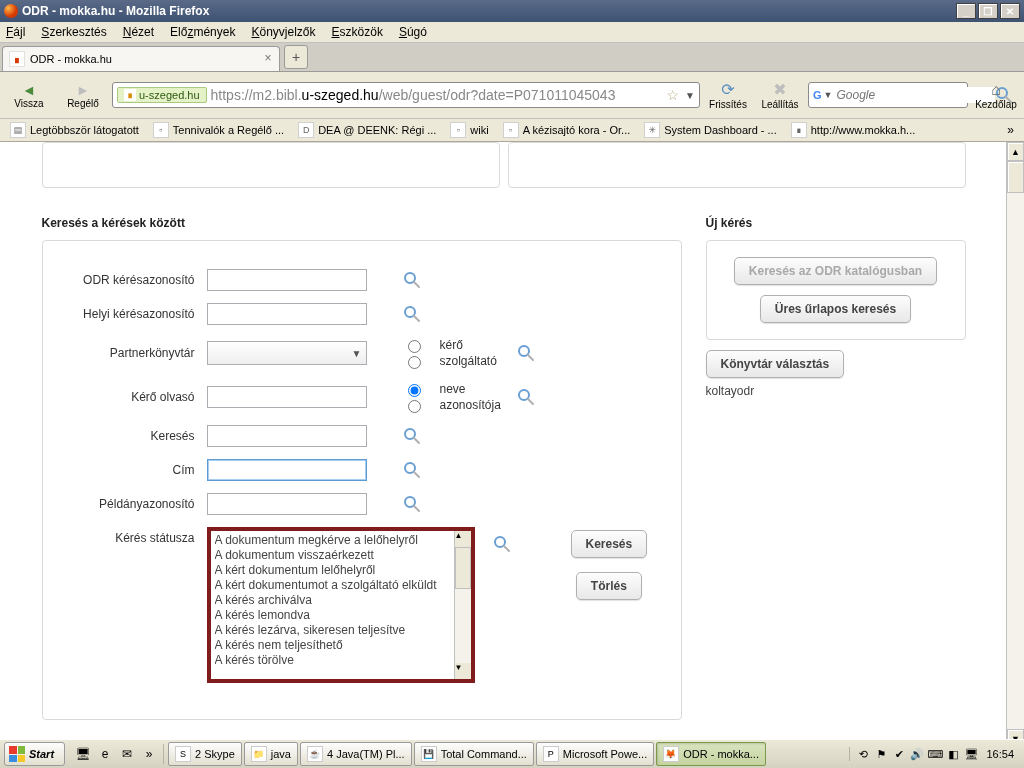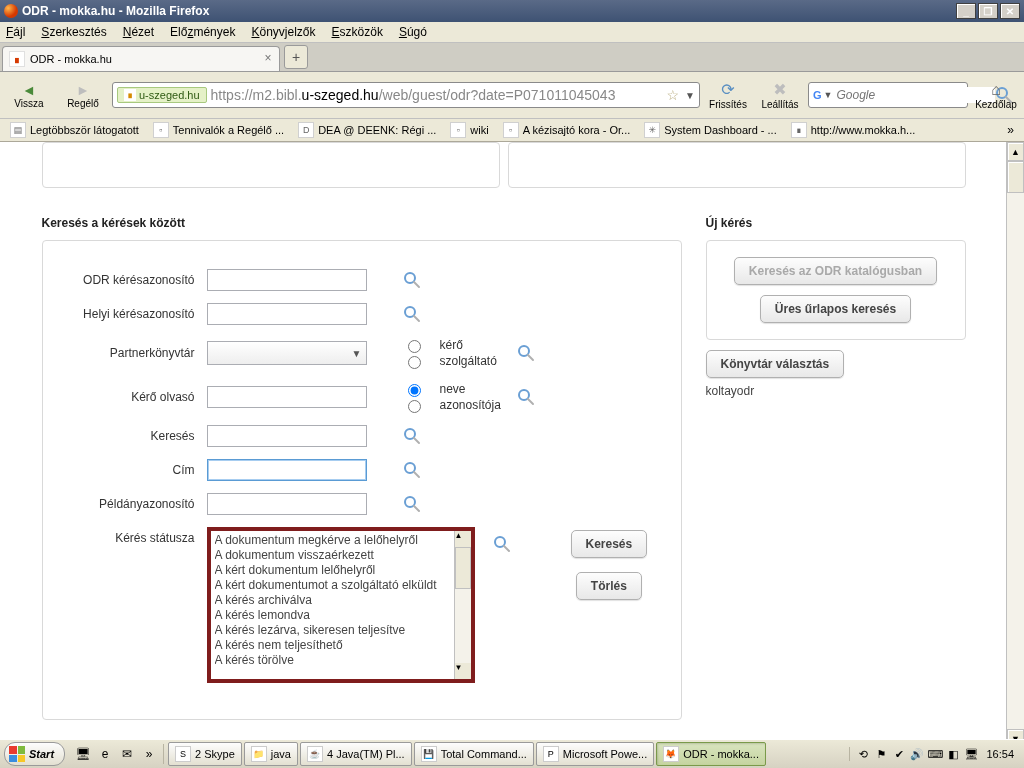--- a/index.html
+++ b/index.html
@@ -76,21 +76,21 @@
   .listbox{grid-column:2 / span 4;width:260px;height:148px;border:4px solid #7f1d1d;background:#fff;overflow:hidden;position:relative}
   .listbox .items{position:absolute;left:4px;right:18px;top:2px;color:#444}
   .listbox .items div{white-space:nowrap;overflow:hidden;text-overflow:clip;line-height:15px}
   .listbox .lscroll{position:absolute;right:0;top:0;bottom:0;width:16px;background:#ece9d8;border-left:1px solid #c0c0c0;display:flex;flex-direction:column}
   .listbox .lscroll .sb-btn{height:16px;font-size:8px}
   .listbox .lscroll .sb-track{flex:1;background:#f4f2ea;position:relative}
   .listbox .lscroll .sb-thumb{position:absolute;left:0;right:0;top:0;height:40px;background:#ece9d8;border:1px solid #c0c0c0}
   .actioncol{display:flex;flex-direction:column;gap:14px;align-items:center;margin-left:8px}
   
   .taskbar{position:absolute;left:0;right:0;bottom:0;height:28px;background:linear-gradient(#ece9d8,#d6d2c2);border-top:1px solid #fff;display:flex;align-items:center;font-size:11px}
-  .start{height:22px;margin:0 4px;padding:0 10px 0 4px;display:flex;align-items:center;gap:4px;border:1px solid #9a9a9a;border-radius:11px;background:linear-gradient(#fdfdfd,#e3e0d1);font-weight:bold;font-style:italic}
+  .start{height:22px;margin:0 4px;padding:0 10px 0 4px;display:flex;align-items:center;gap:4px;border:1px solid #9a9a9a;border-radius:3px;background:linear-gradient(#fdfdfd,#e3e0d1);font-weight:bold;font-style:italic}
   .start .flag{width:16px;height:16px;display:grid;grid-template-columns:1fr 1fr;grid-template-rows:1fr 1fr;gap:1px}
   .start .flag span:nth-child(1){background:#e83b2e}.start .flag span:nth-child(2){background:#7fba3d}.start .flag span:nth-child(3){background:#3a8dde}.start .flag span:nth-child(4){background:#f7c727}
   .ql{display:flex;align-items:center;gap:2px;padding:0 4px;border-right:1px solid #b8b4a2}
   .ql .q{width:18px;height:18px;border:1px solid transparent;border-radius:2px;display:flex;align-items:center;justify-content:center;font-size:12px}
   .tasks{flex:1;display:flex;align-items:center;gap:2px;padding:0 4px;overflow:hidden}
   .task{height:22px;max-width:130px;padding:0 6px;border:1px solid #9a9a9a;border-radius:2px;background:linear-gradient(#fdfdfd,#e3e0d1);display:flex;align-items:center;gap:4px;white-space:nowrap;overflow:hidden}
   .task.active{background:linear-gradient(#d9e4bf,#c5d4a0);border-color:#7a9a4a;box-shadow:inset 1px 1px 2px rgba(0,0,0,.15)}
   .task .ti{width:14px;height:14px;background:#fff;border:1px solid #ccc;display:flex;align-items:center;justify-content:center;font-size:9px}
   .tray{display:flex;align-items:center;gap:4px;padding:0 6px;border-left:1px solid #b8b4a2}
   .tray .ti{width:14px;height:14px;display:flex;align-items:center;justify-content:center;font-size:11px}

